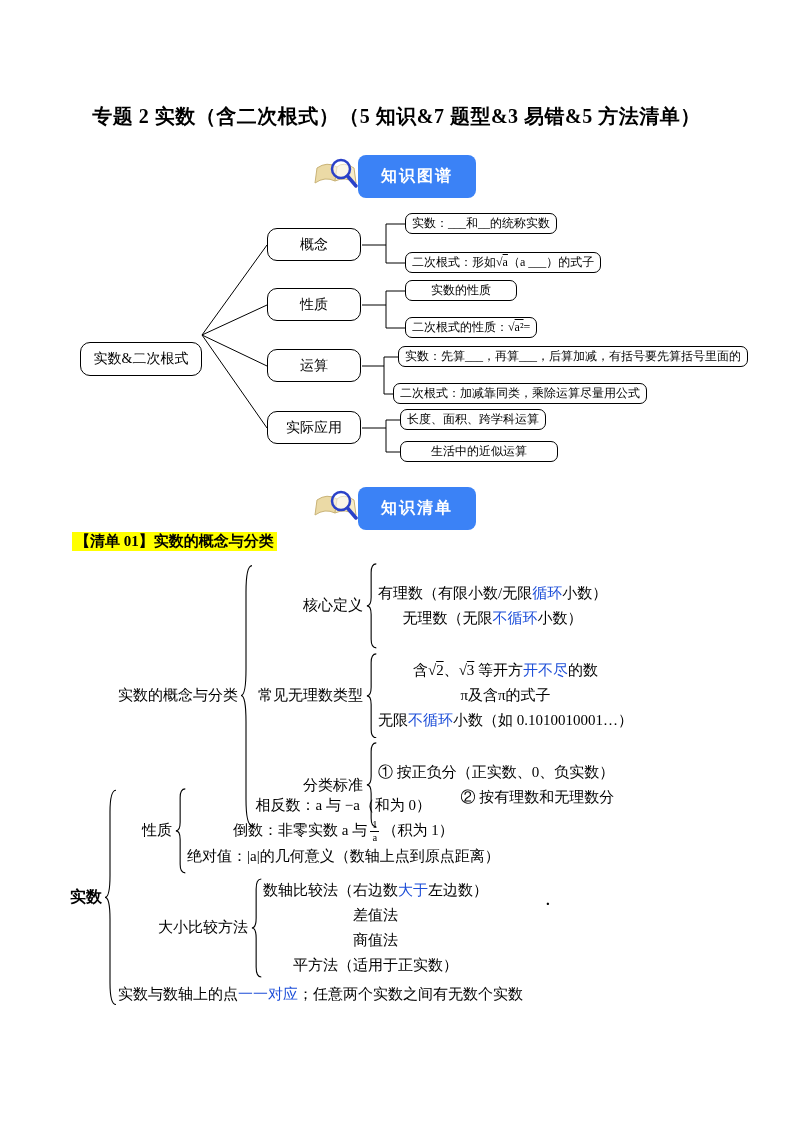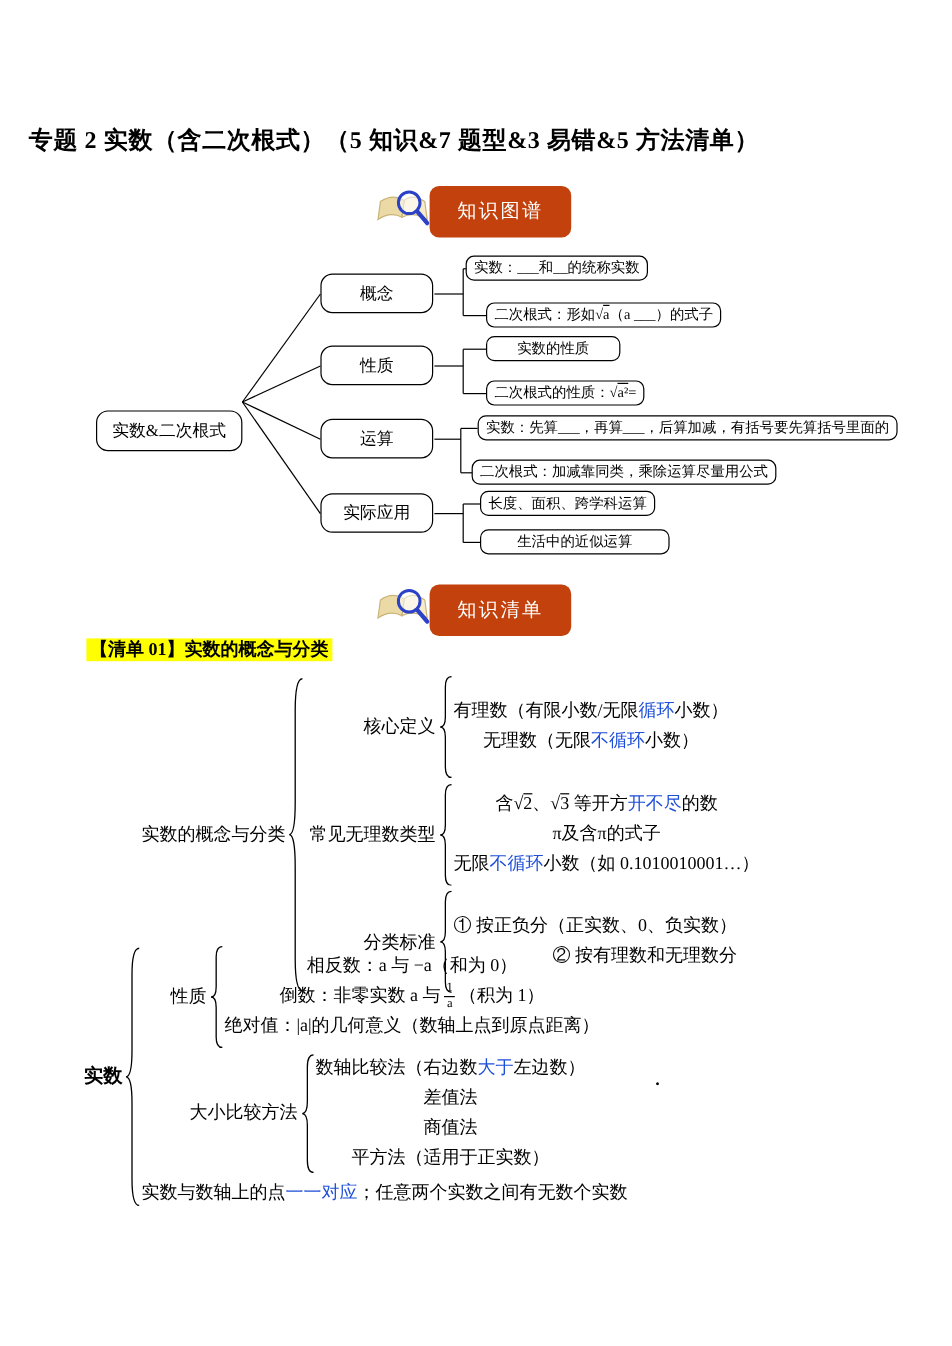--- a/index.html
+++ b/index.html
@@ -5,27 +5,27 @@
   * { margin:0; padding:0; box-sizing:border-box; }
   html,body { background:#ffffff; }
   .page {
     position:relative; width:793px; height:1122px; margin:0 auto;
     background:#ffffff; color:#000;
     font-family:"Liberation Serif","DejaVu Serif",serif;
     overflow:hidden;
   }
   .title {
     position:absolute; top:103px; left:0; width:100%;
-    font-size:20px; font-weight:bold; letter-spacing:0.5px;padding-left:24px;
+    text-align:center; font-size:20px; font-weight:bold; letter-spacing:0.5px;
   }
   .badge {
     position:absolute; width:118px; height:43px;
-    background:#c2410c; border-radius:8px; color:#fff;
+    background:#3b82f6; border-radius:8px; color:#fff;
     font-family:"Liberation Sans","DejaVu Sans",sans-serif;
-    font-weight:normal; font-size:16px; letter-spacing:2px;
+    font-weight:bold; font-size:16px; letter-spacing:2px;
     display:flex; align-items:center; justify-content:center;
   }
   .badge-icon { position:absolute; }
   
   .box {
     position:absolute; border:1px solid #000; background:#fff;
     display:flex; align-items:center; justify-content:center; white-space:nowrap;
   }
   .root  { width:122px; height:34px; border-radius:10px; font-size:14px;margin-top:24px; }
   .branch{ width:94px;  height:33px; border-radius:10px; font-size:14px; }
@@ -100,21 +100,21 @@
     <line x1="386" y1="452" x2="400" y2="452"></line>
   </svg>
 
   <div class="box root" style="left:80px;top:318px">实数&amp;二次根式</div>
 
   <div class="box branch" style="left:267px;top:228px">概念</div>
   <div class="box branch" style="left:267px;top:288px">性质</div>
   <div class="box branch" style="left:267px;top:349px">运算</div>
   <div class="box branch" style="left:267px;top:411px">实际应用</div>
 
-  <div class="box leaf" style="left:388px;top:213px">
+  <div class="box leaf" style="left:405px;top:213px">
       <span>实数：</span>
       <span>___</span>
       <span>和</span>
       <span>__</span>
       <span>的统称实数</span>
     </div>
   <div class="box leaf" style="left:405px;top:252px">
       <span>二次根式：形如√</span>
       <span class="ov">a</span>
       <span>（a ___）的式子</span>

